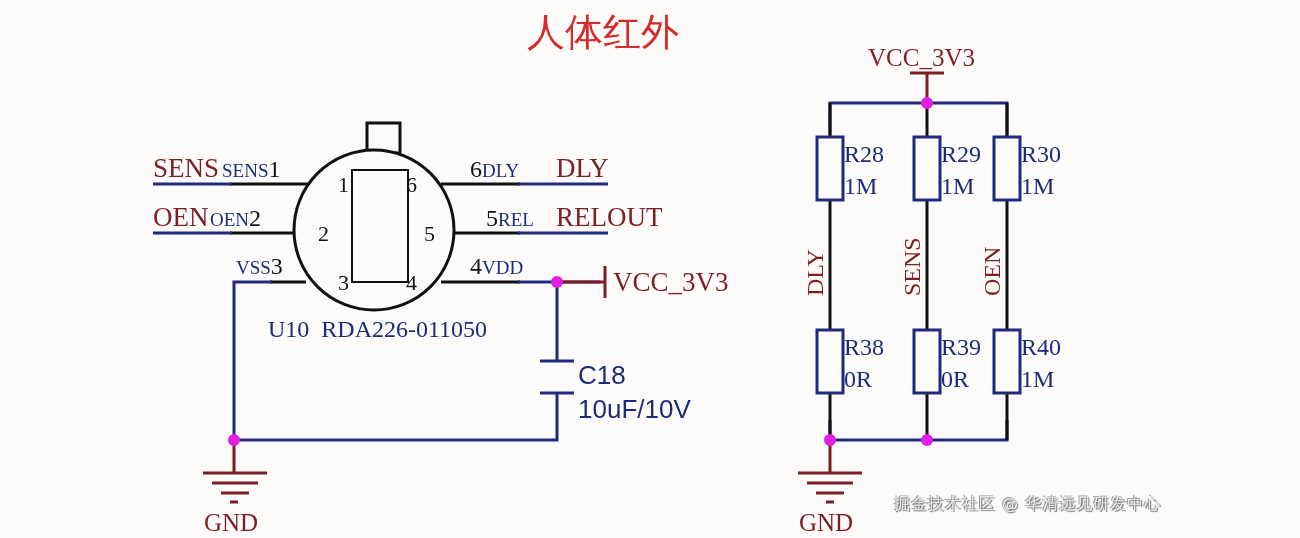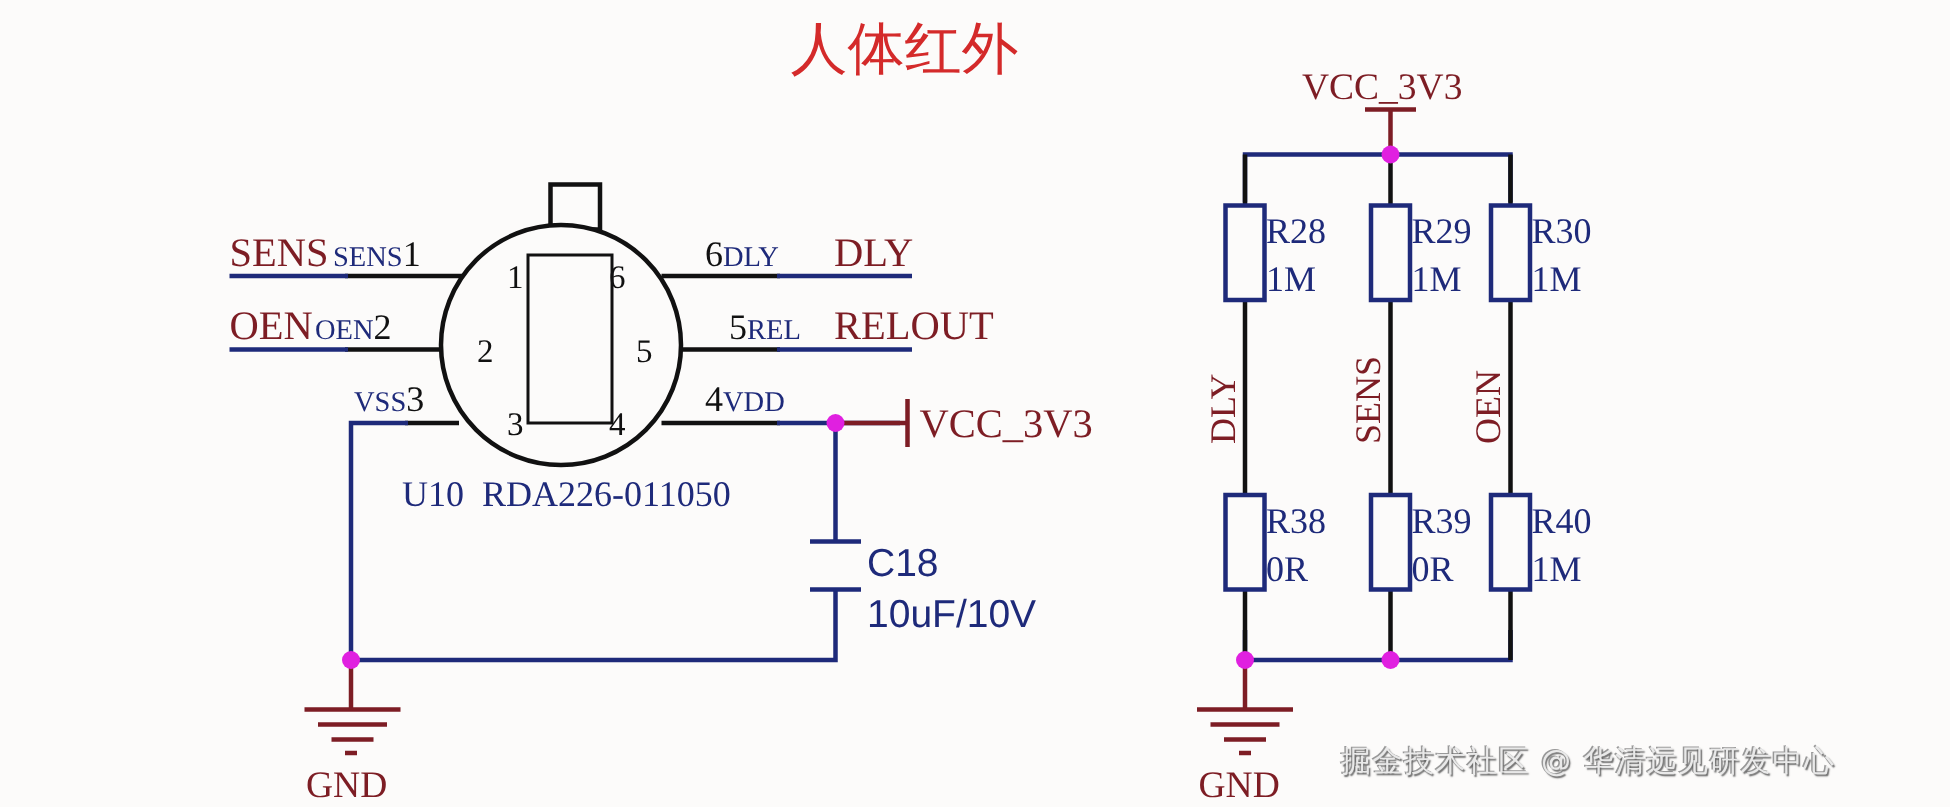--- a/index.html
+++ b/index.html
@@ -7,21 +7,21 @@
   svg { position:absolute; left:0; top:0; }
   .serif { font-family:"Liberation Serif","DejaVu Serif",serif; }
   .sans { font-family:"Liberation Sans","DejaVu Sans",sans-serif; }
   .title { font-family:"DejaVu Sans",sans-serif; font-size:38px; fill:#d42a2a; }
   .net-red { fill:#7d1d24; font-size:27px; }
   .pin-blue { fill:#1e2a7a; font-size:19px; }
   .pin-num { fill:#111; font-size:24px; }
   .body-num { fill:#111; font-size:22px; }
   .comp-label { fill:#1e2a7a; font-size:24px; }
   .cap-label { fill:#1e2a7a; font-size:26px; }
-  .watermark { position:absolute; left:894px; top:494px; font-family:"DejaVu Sans",sans-serif; font-size:20px; color:#e9e9e9; text-shadow:1px 1px 1px #666, -1px -1px 0 #999; letter-spacing:1px; }
+  .watermark { position:absolute; left:894px; top:494px; font-family:"DejaVu Sans",sans-serif; font-size:16px; color:#e9e9e9; text-shadow:1px 1px 1px #666, -1px -1px 0 #999; letter-spacing:1px; }
 </style>
 </head>
 <body>
 
 <svg width="1300" height="538" viewBox="0 0 1300 538">
 
   <text class="title" x="527" y="45">人体红外</text>
 
   <g stroke="#111" stroke-width="3" fill="none">
     <rect x="367" y="123" width="33" height="30" fill="#fcfbfa"></rect>

